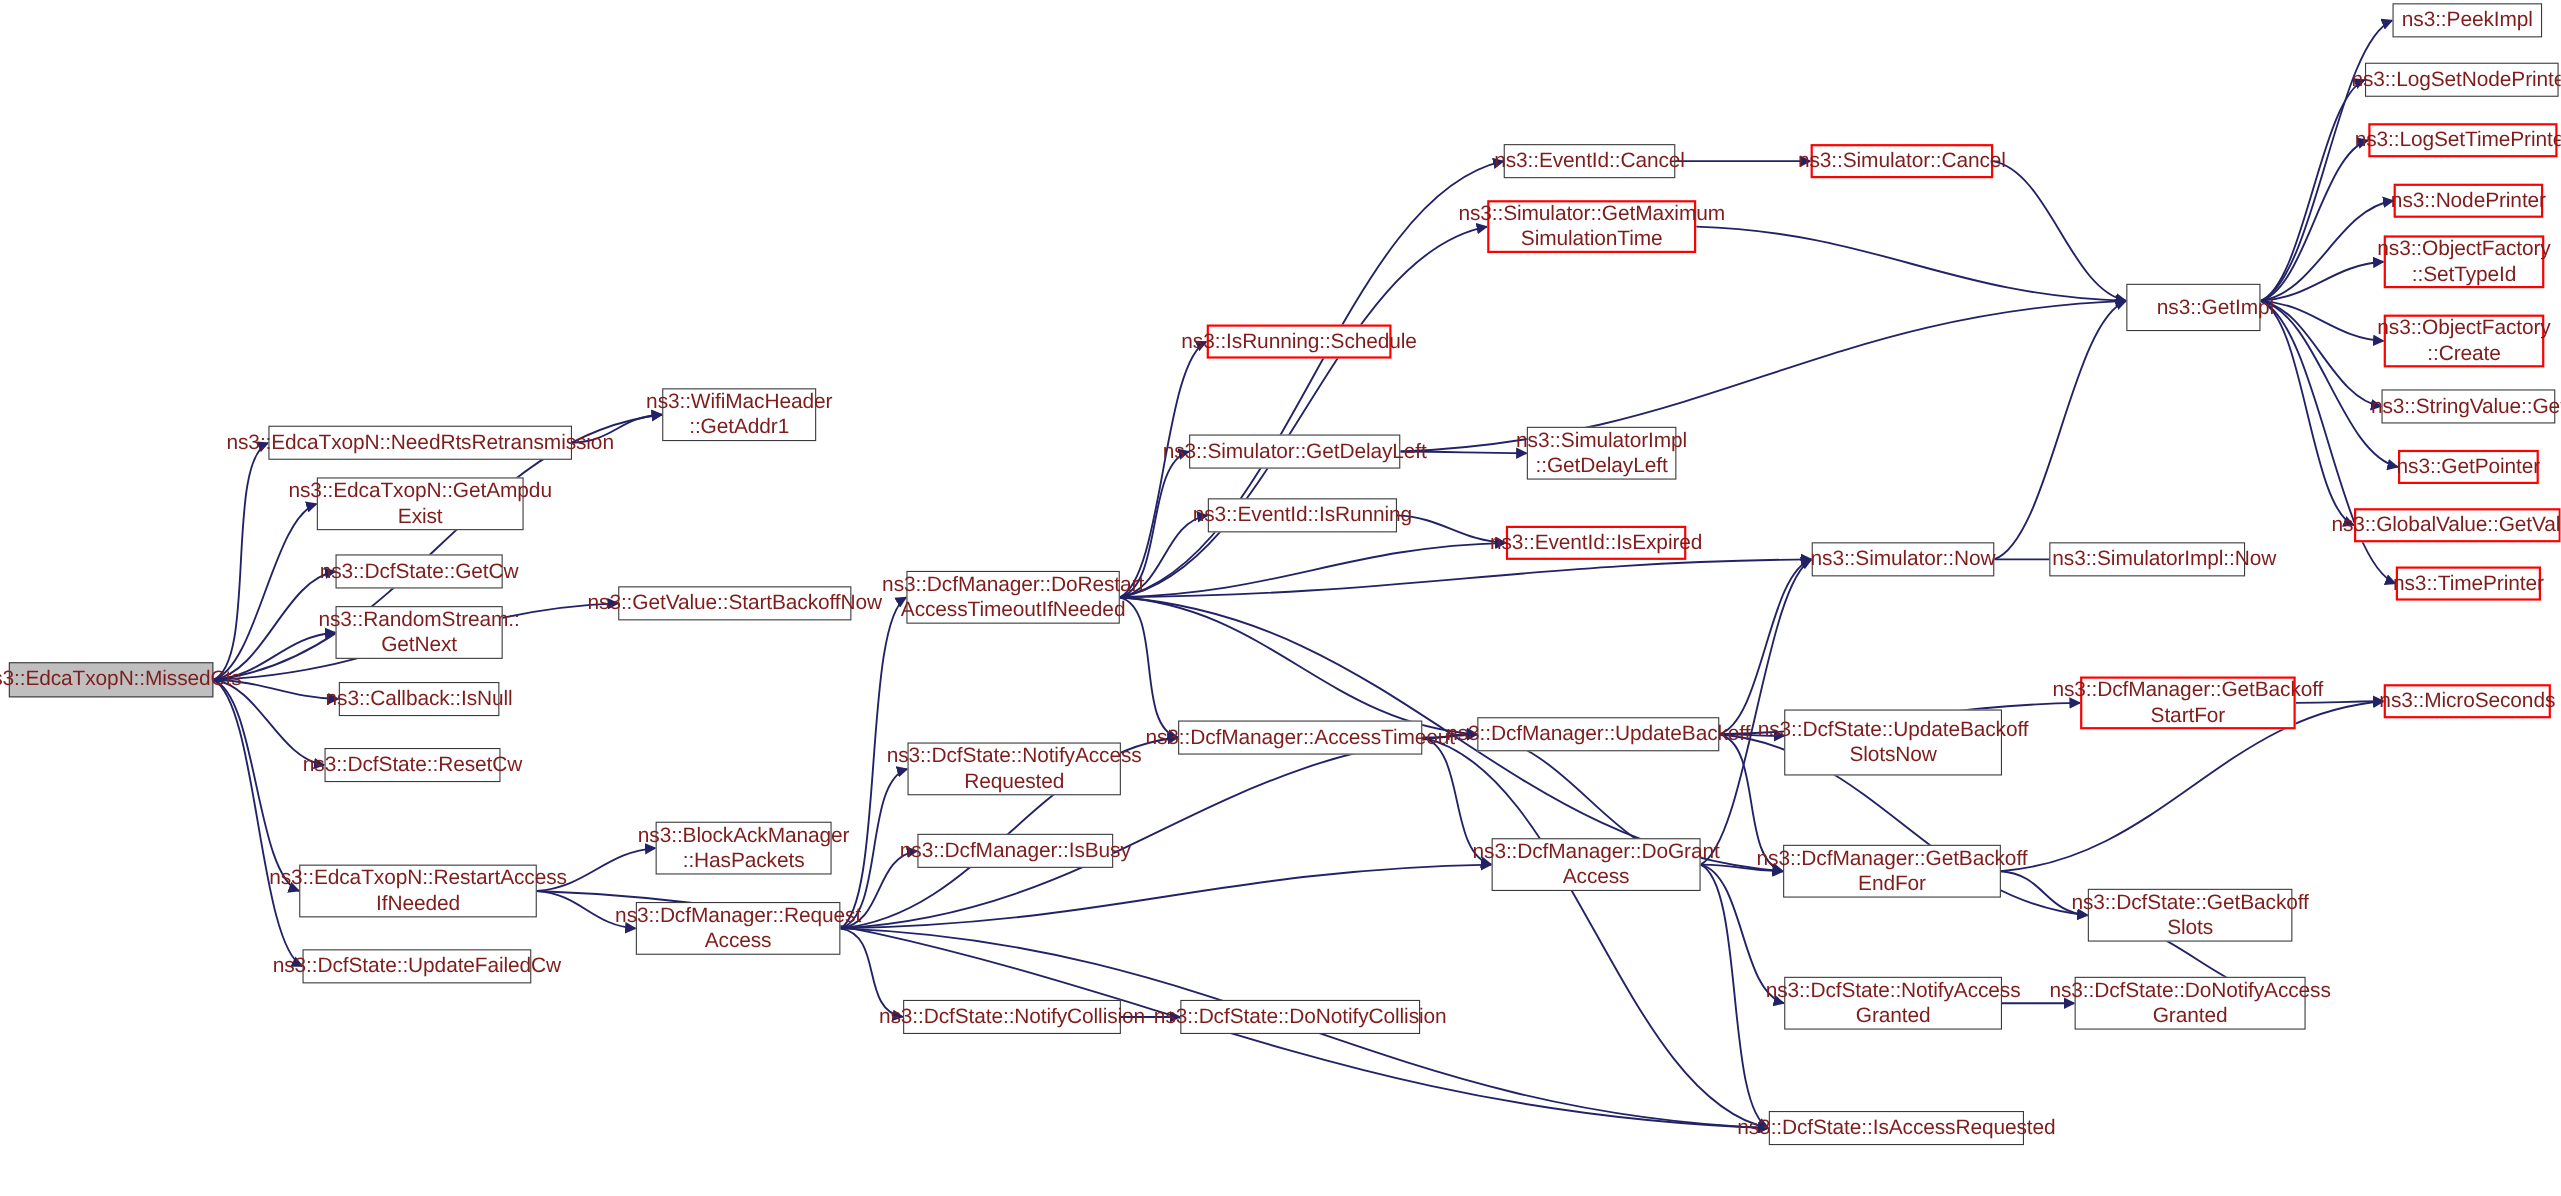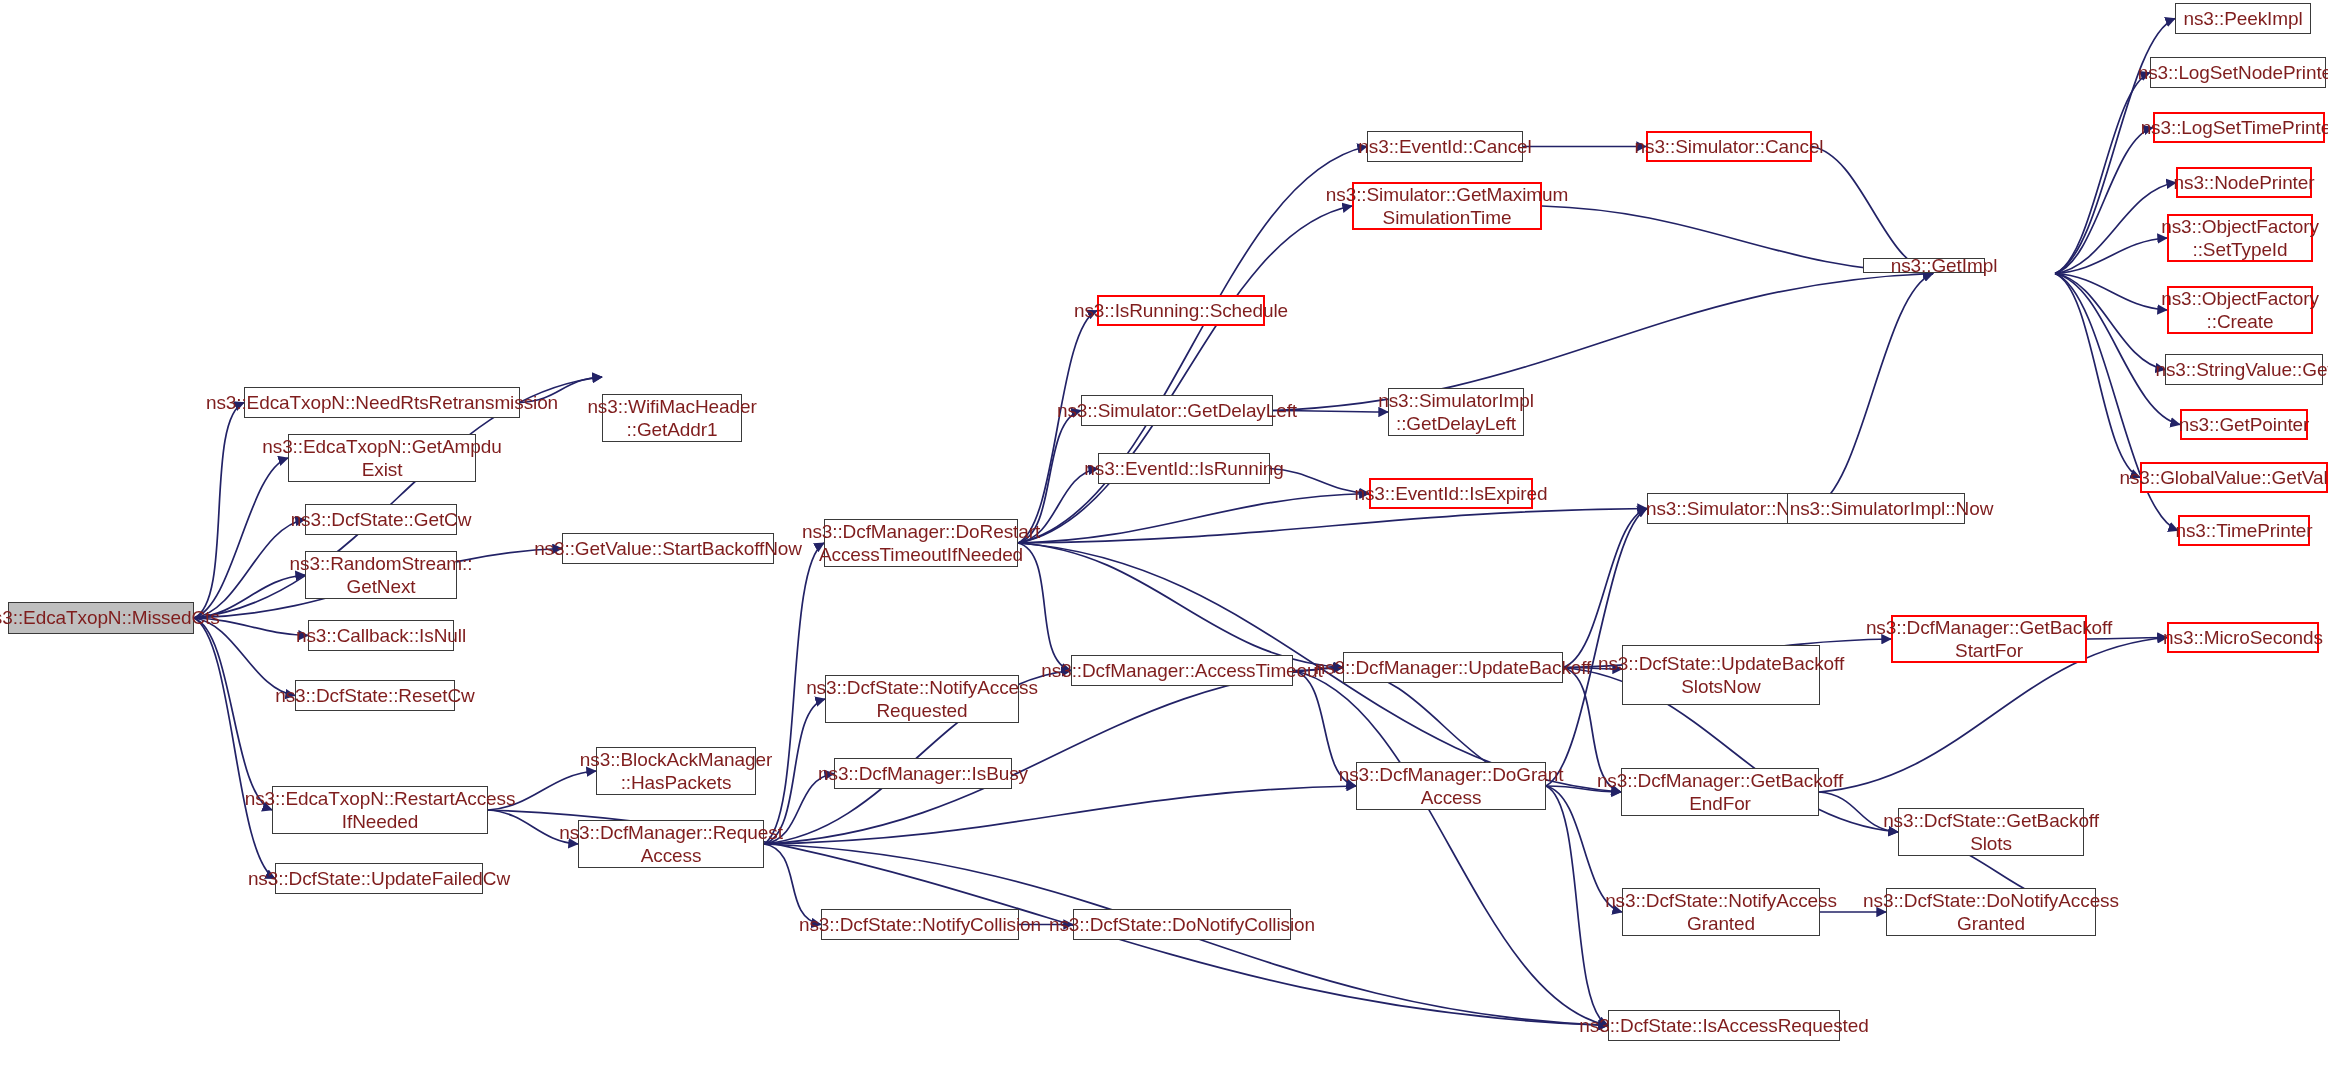--- a/index.html
+++ b/index.html
@@ -119,21 +119,21 @@
       <div class="node" style="left: 288px; top: 434px; width: 188px; height: 48px;">ns3::EdcaTxopN::GetAmpdu
 Exist</div>
       <div class="node" style="left: 305px; top: 504px; width: 152px; height: 31px;">ns3::DcfState::GetCw</div>
       <div class="node" style="left: 305px; top: 551px; width: 152px; height: 48px;">ns3::RandomStream::
 GetNext</div>
       <div class="node" style="left: 308px; top: 620px; width: 146px; height: 31px;">ns3::Callback::IsNull</div>
       <div class="node" style="left: 295px; top: 680px; width: 160px; height: 31px;">ns3::DcfState::ResetCw</div>
       <div class="node" style="left: 272px; top: 786px; width: 216px; height: 48px;">ns3::EdcaTxopN::RestartAccess
 IfNeeded</div>
       <div class="node" style="left: 275px; top: 863px; width: 208px; height: 31px;">ns3::DcfState::UpdateFailedCw</div>
-      <div class="node" style="left: 602px; top: 353px; width: 140px; height: 48px; margin-top: 41px;">ns3::WifiMacHeader
+      <div class="node" style="left: 602px; top: 353px; width: 140px; height: 48px;">ns3::WifiMacHeader
 ::GetAddr1</div>
       <div class="node" style="left: 562px; top: 533px; width: 212px; height: 31px;">ns3::GetValue::StartBackoffNow</div>
       <div class="node" style="left: 596px; top: 747px; width: 160px; height: 48px;">ns3::BlockAckManager
 ::HasPackets</div>
       <div class="node" style="left: 578px; top: 820px; width: 186px; height: 48px;">ns3::DcfManager::Request
 Access</div>
       <div class="node" style="left: 824px; top: 519px; width: 194px; height: 48px;">ns3::DcfManager::DoRestart
 AccessTimeoutIfNeeded</div>
       <div class="node" style="left: 825px; top: 675px; width: 194px; height: 48px;">ns3::DcfState::NotifyAccess
 Requested</div>
@@ -144,23 +144,23 @@
       <div class="node" style="left: 1367px; top: 131px; width: 156px; height: 31px;">ns3::EventId::Cancel</div>
       <div class="node red" style="left: 1646px; top: 131px; width: 166px; height: 31px;">ns3::Simulator::Cancel</div>
       <div class="node red" style="left: 1352px; top: 182px; width: 190px; height: 48px;">ns3::Simulator::GetMaximum
 SimulationTime</div>
       <div class="node red" style="left: 1097px; top: 295px; width: 168px; height: 31px;">ns3::IsRunning::Schedule</div>
       <div class="node" style="left: 1081px; top: 395px; width: 192px; height: 31px;">ns3::Simulator::GetDelayLeft</div>
       <div class="node" style="left: 1388px; top: 388px; width: 136px; height: 48px;">ns3::SimulatorImpl
 ::GetDelayLeft</div>
       <div class="node" style="left: 1098px; top: 453px; width: 172px; height: 31px;">ns3::EventId::IsRunning</div>
       <div class="node red" style="left: 1369px; top: 478px; width: 164px; height: 31px;">ns3::EventId::IsExpired</div>
-      <div class="node" style="left: 1863px; top: 258px; width: 122px; height: 15px; padding-left: 45px;">ns3::GetImpl</div>
+      <div class="node" style="left: 1933px; top: 258px; width: 122px; height: 43px; padding-left: 45px;">ns3::GetImpl</div>
       <div class="node" style="left: 1647px; top: 493px; width: 166px; height: 31px;">ns3::Simulator::Now</div>
-      <div class="node" style="left: 1787px; top: 493px; width: 178px; height: 31px; padding-left: 36px;">ns3::SimulatorImpl::Now</div>
+      <div class="node" style="left: 1863px; top: 493px; width: 178px; height: 31px; padding-left: 36px;">ns3::SimulatorImpl::Now</div>
       <div class="node" style="left: 1343px; top: 652px; width: 220px; height: 31px;">ns3::DcfManager::UpdateBackoff</div>
       <div class="node" style="left: 1622px; top: 645px; width: 198px; height: 60px;">ns3::DcfState::UpdateBackoff
 SlotsNow</div>
       <div class="node red" style="left: 1891px; top: 615px; width: 196px; height: 48px;">ns3::DcfManager::GetBackoff
 StartFor</div>
       <div class="node red" style="left: 2167px; top: 622px; width: 152px; height: 31px;">ns3::MicroSeconds</div>
       <div class="node" style="left: 1356px; top: 762px; width: 190px; height: 48px;">ns3::DcfManager::DoGrant
 Access</div>
       <div class="node" style="left: 1621px; top: 768px; width: 198px; height: 48px;">ns3::DcfManager::GetBackoff
 EndFor</div>

